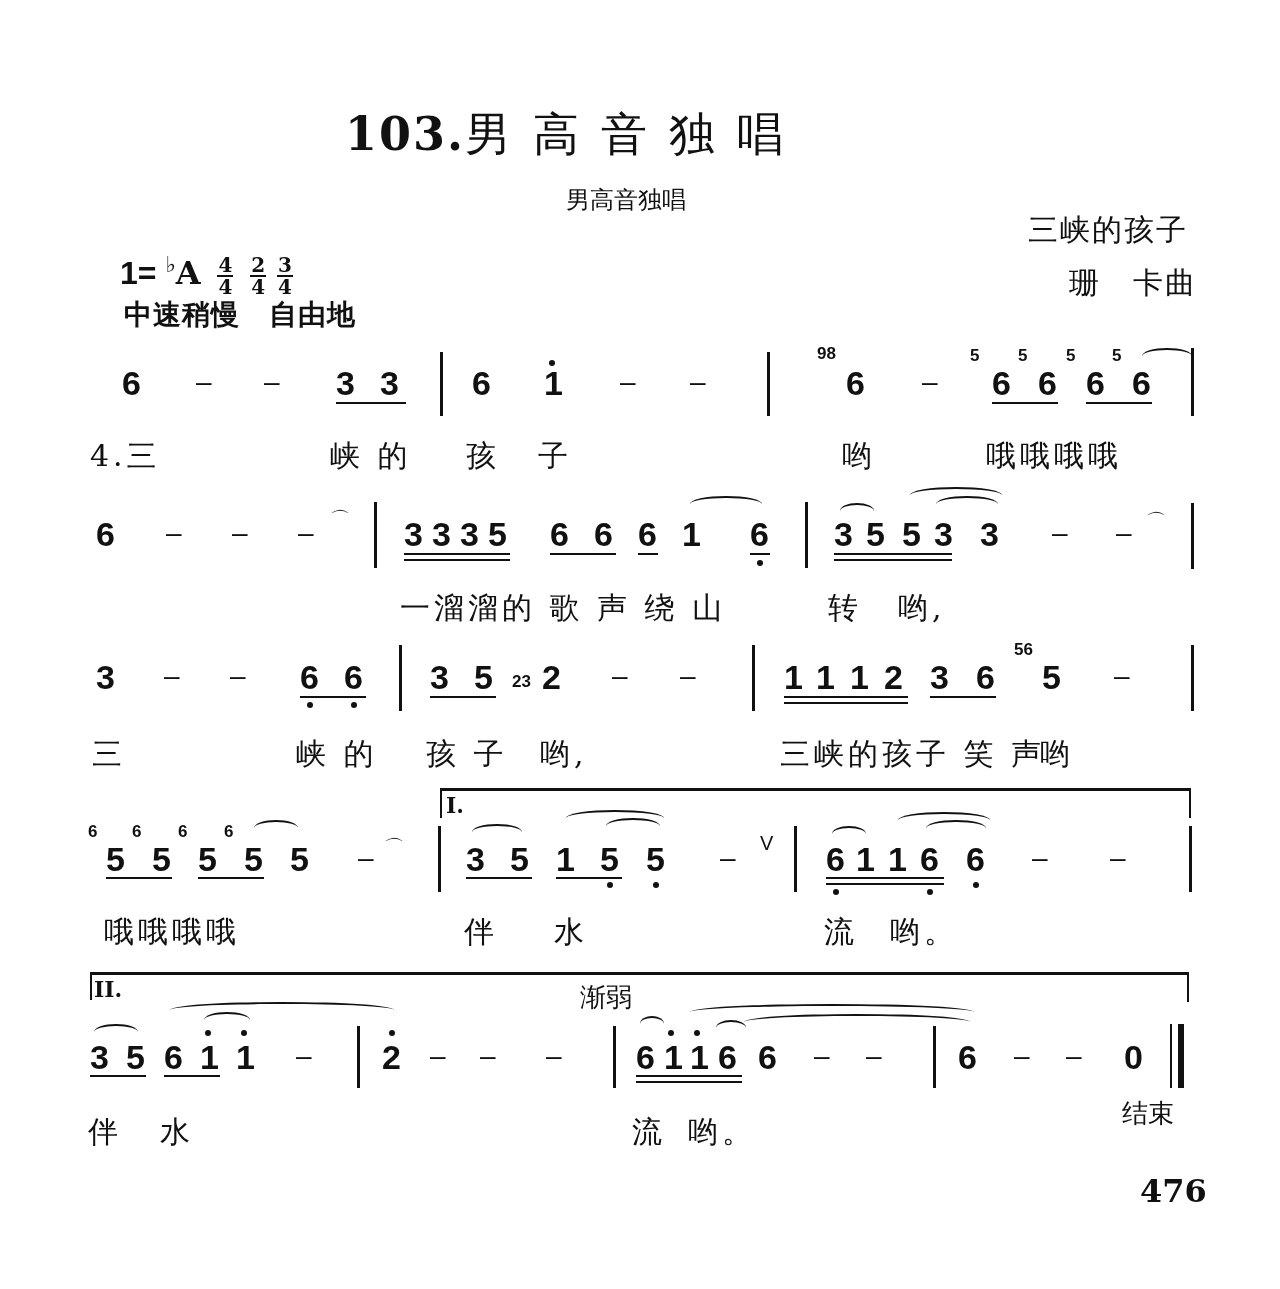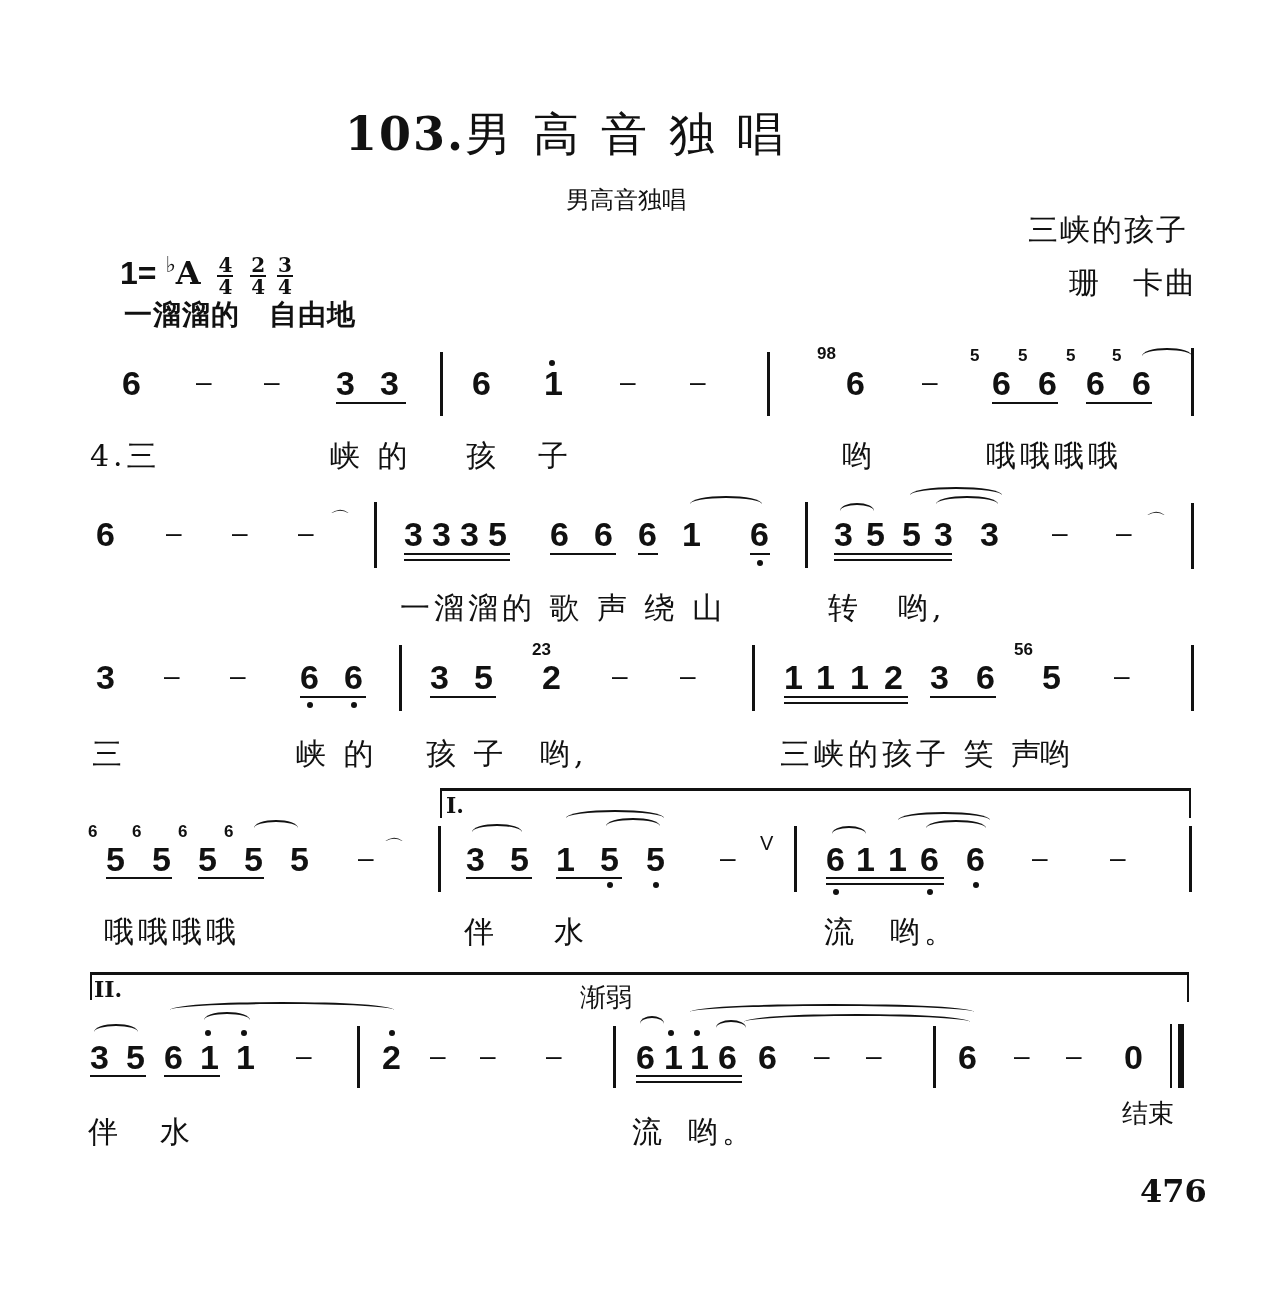--- a/index.html
+++ b/index.html
@@ -49,21 +49,21 @@
     </span>
   <span class="frac">
       <span class="top">2</span>
       <span>4</span>
     </span>
   <span class="frac" style="margin-left:2px;">
       <span class="top">3</span>
       <span>4</span>
     </span>
 </div>
-<div class="abs tempo" style="left:124px; top:296px;">一溜溜的　自由地</div>
+<div class="abs tempo" style="left:124px; top:296px;">中速稍慢　自由地</div>
 
 <div>
   <span class="abs note" style="left:122px; top:364px;">6</span>
   <span class="abs dash" style="left:196px; top:366px;">–</span>
   <span class="abs dash" style="left:264px; top:366px;">–</span>
   <span class="abs note" style="left:336px; top:364px;">3</span>
   <span class="abs note" style="left:380px; top:364px;">3</span>
   <div class="ul" style="left:336px; top:402px; width:70px;"></div>
   <div class="bar" style="left:440px; top:352px; height:64px;"></div>
   <span class="abs note" style="left:472px; top:364px;">6</span>
@@ -146,21 +146,21 @@
   <span class="abs dash" style="left:230px; top:660px;">–</span>
   <span class="abs note" style="left:300px; top:658px;">6</span>
   <span class="abs note" style="left:344px; top:658px;">6</span>
   <div class="ul" style="left:300px; top:696px; width:66px;"></div>
   <div class="dot" style="left:307px; top:702px;"></div>
   <div class="dot" style="left:351px; top:702px;"></div>
   <div class="bar" style="left:399px; top:645px; height:66px;"></div>
   <span class="abs note" style="left:430px; top:658px;">3</span>
   <span class="abs note" style="left:474px; top:658px;">5</span>
   <div class="ul" style="left:430px; top:696px; width:66px;"></div>
-  <span class="abs grace" style="left:512px; top:640px;margin-left:20px;">23</span>
+  <span class="abs grace" style="left:512px; top:672px;">23</span>
   <span class="abs note" style="left:542px; top:658px;">2</span>
   <span class="abs dash" style="left:612px; top:660px;">–</span>
   <span class="abs dash" style="left:680px; top:660px;">–</span>
   <div class="bar" style="left:752px; top:645px; height:66px;"></div>
   <span class="abs note" style="left:784px; top:658px;">1</span>
   <span class="abs note" style="left:816px; top:658px;">1</span>
   <span class="abs note" style="left:850px; top:658px;">1</span>
   <span class="abs note" style="left:884px; top:658px;">2</span>
   <div class="ul" style="left:784px; top:696px; width:124px;"></div>
   <div class="ul" style="left:784px; top:702px; width:124px;"></div>

